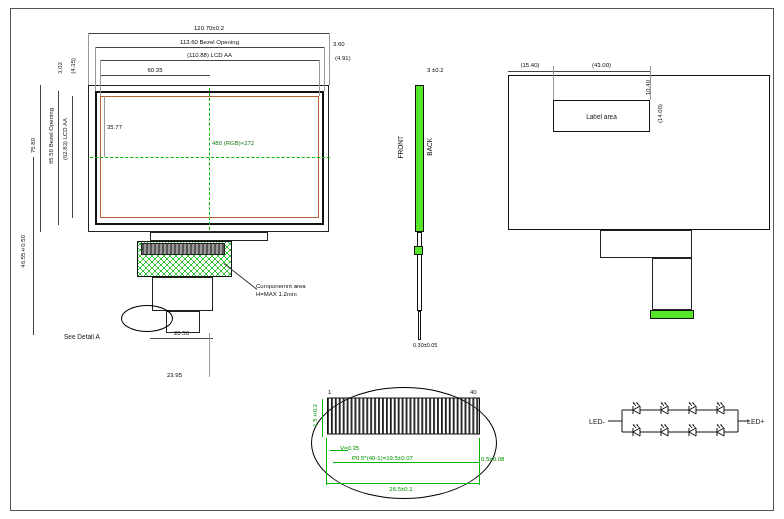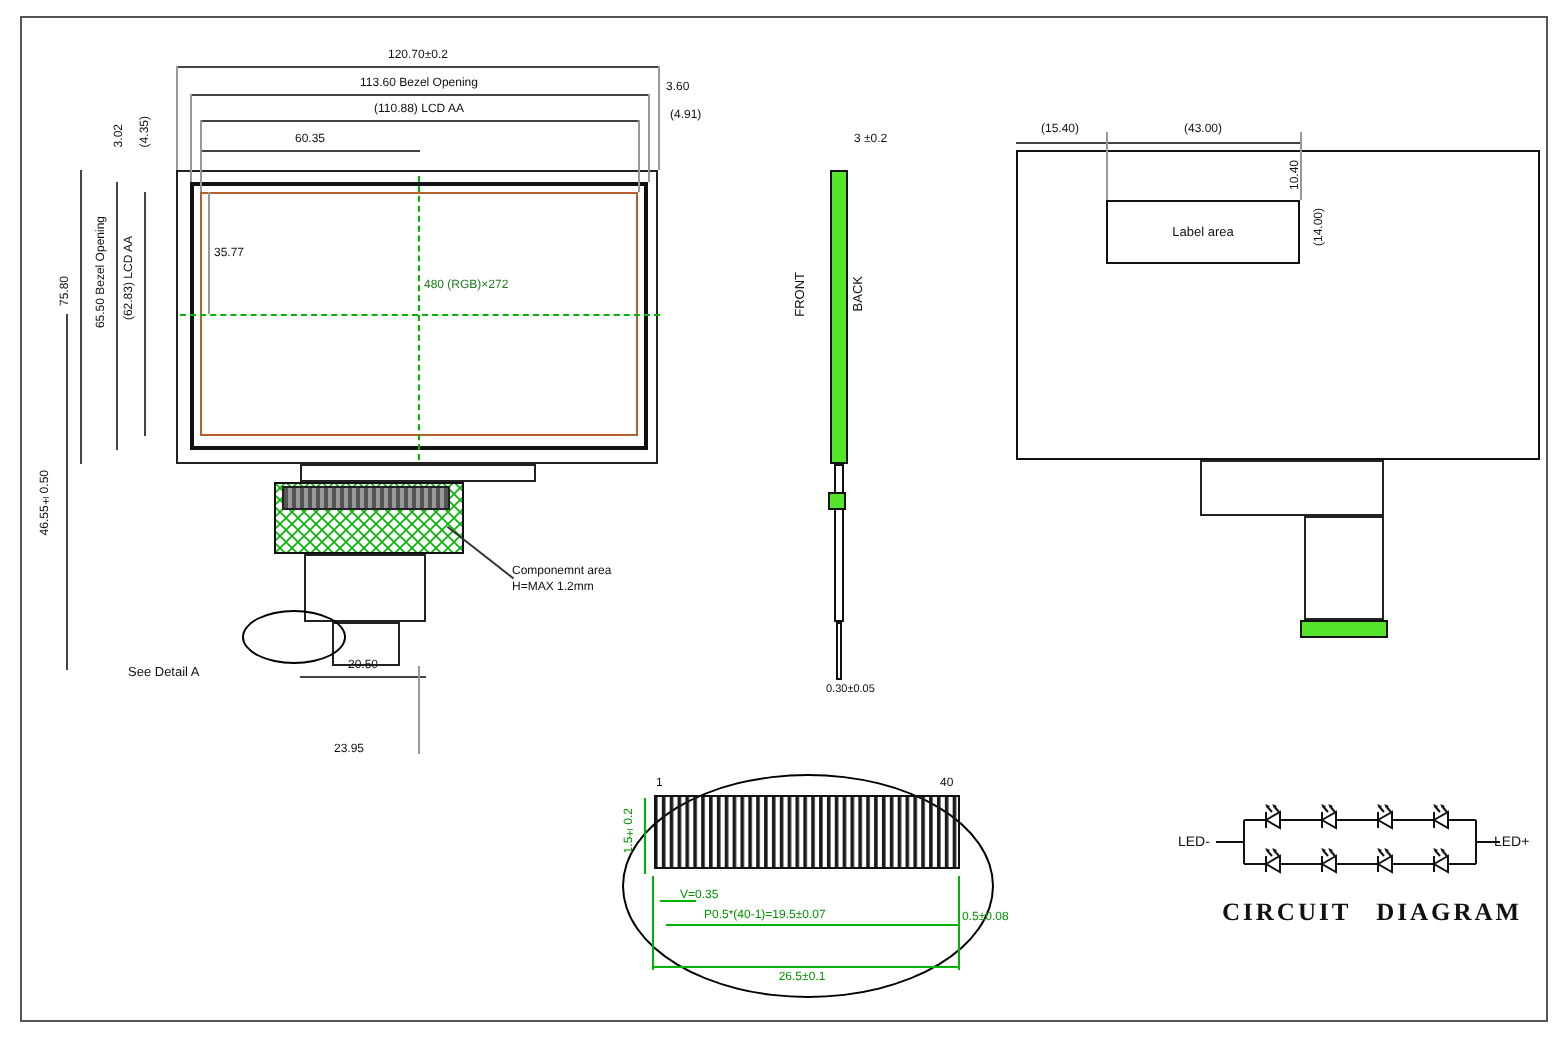--- a/index.html
+++ b/index.html
@@ -182,15 +182,14 @@
       <use href="#led" x="66" y="12"></use>
       <use href="#led" x="94" y="12"></use>
       <use href="#led" x="122" y="12"></use>
     <use href="#led" x="38" y="34"></use>
       <use href="#led" x="66" y="34"></use>
       <use href="#led" x="94" y="34"></use>
       <use href="#led" x="122" y="34"></use>
   </svg>
   <div class="lbl" style="left:589px;top:418px;font-size:7px">LED-</div>
   <div class="lbl" style="left:747px;top:418px;font-size:7px">LED+</div>
-  <div class="serif-title" style="left:611px;top:449px">CIRCUIT DIAGRAM</div>
 
 </div>
 
 </body></html>

